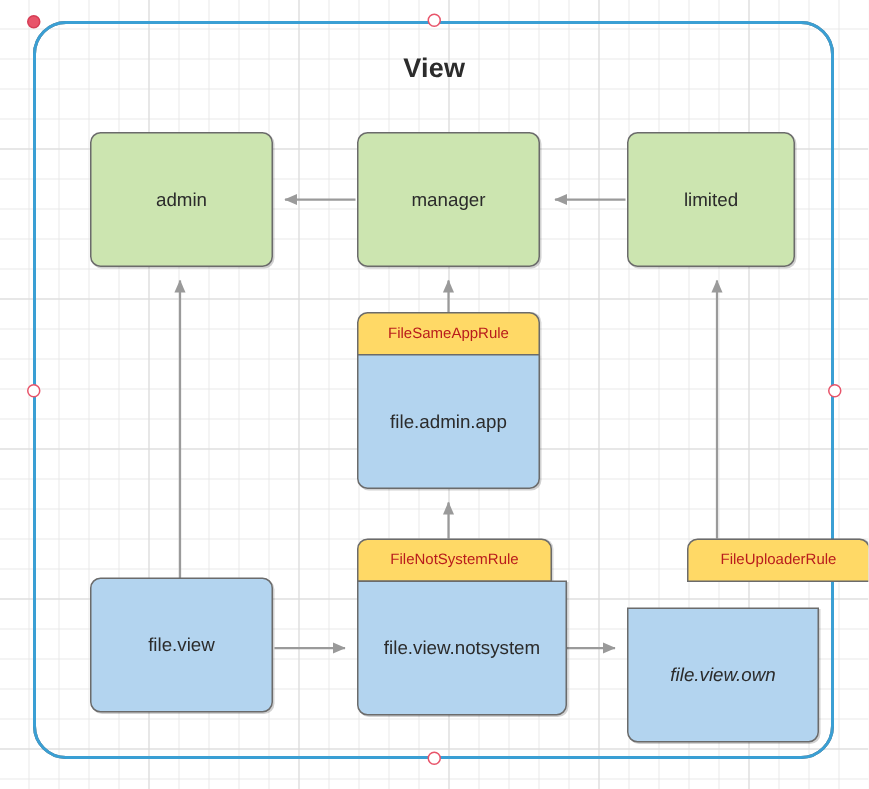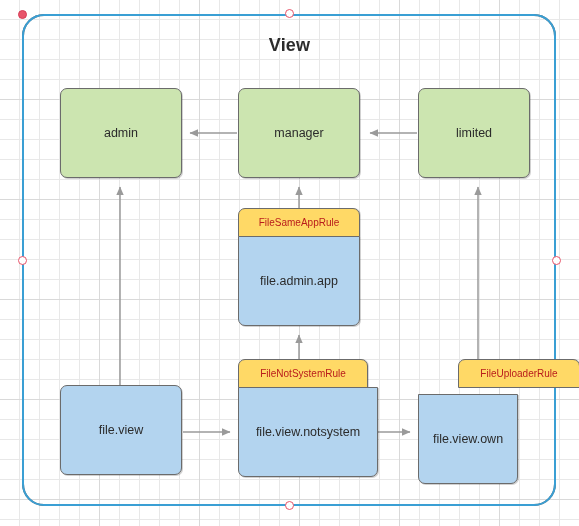--- a/index.html
+++ b/index.html
@@ -109,22 +109,22 @@
   #node-admin   { left: 60px;  top: 88px; width: 122px; height: 90px; }
   #node-manager { left: 238px; top: 88px; width: 122px; height: 90px; }
   #node-limited { left: 418px; top: 88px; width: 112px; height: 90px; }
 
   
   #node-fileview      { left: 60px;  top: 369px; width: 122px; height: 90px; margin-top: 16px; }
   #node-fileviewapp   { left: 238px; top: 236px; width: 122px; height: 90px;
                         border-top-left-radius: 0; border-top-right-radius: 0; }
   #node-fileviewnot   { left: 238px; top: 387px; width: 140px; height: 90px;
                         border-top-left-radius: 0; border-top-right-radius: 0; }
-  #node-fileviewown   { left: 418px; top: 394px; width: 100px; height: 90px;
-                        border-top-left-radius: 0; border-top-right-radius: 0; }
+  #node-fileviewown   { left: 418px; top: 405px; width: 128px; height: 90px;
+                        border-top-left-radius: 0; border-top-right-radius: 0; font-style: italic; }
 
   
   .rule-tab {
     position: absolute;
     box-sizing: border-box;
     background: #ffd966;
     border: 1.4px solid #6b6b6b;
     border-radius: 7px 7px 0 0;
     display: flex;
     align-items: center;

